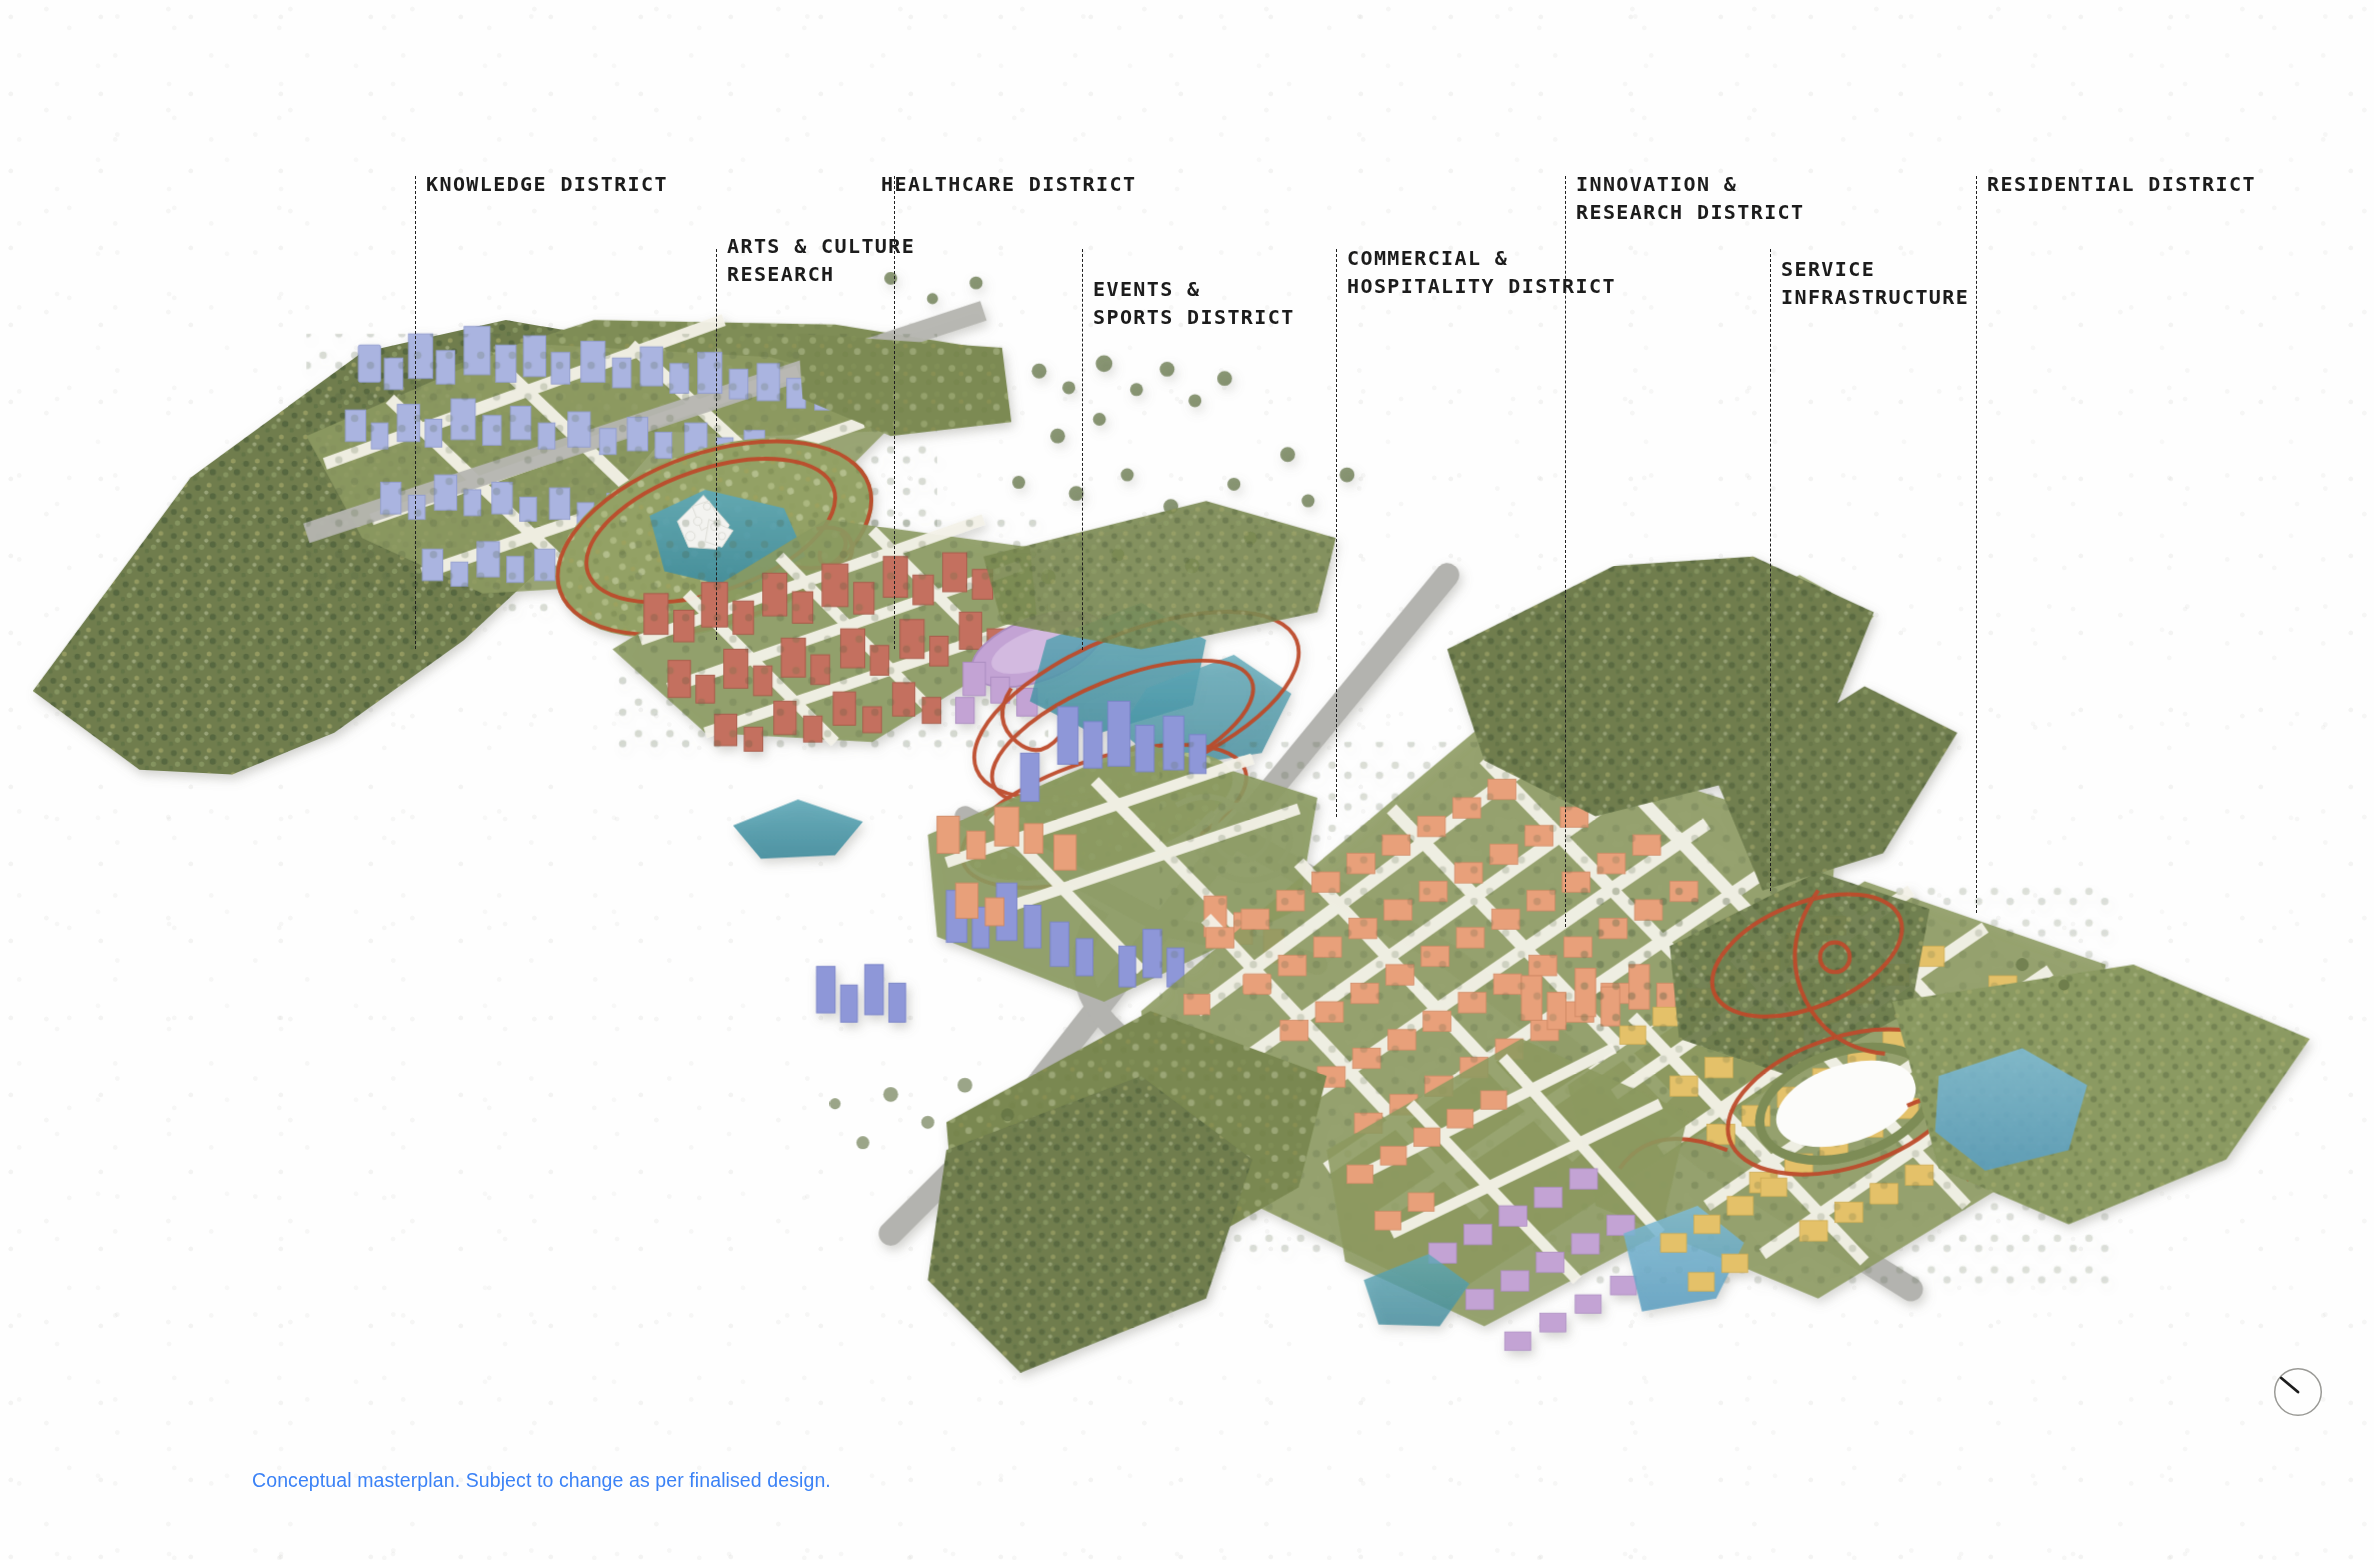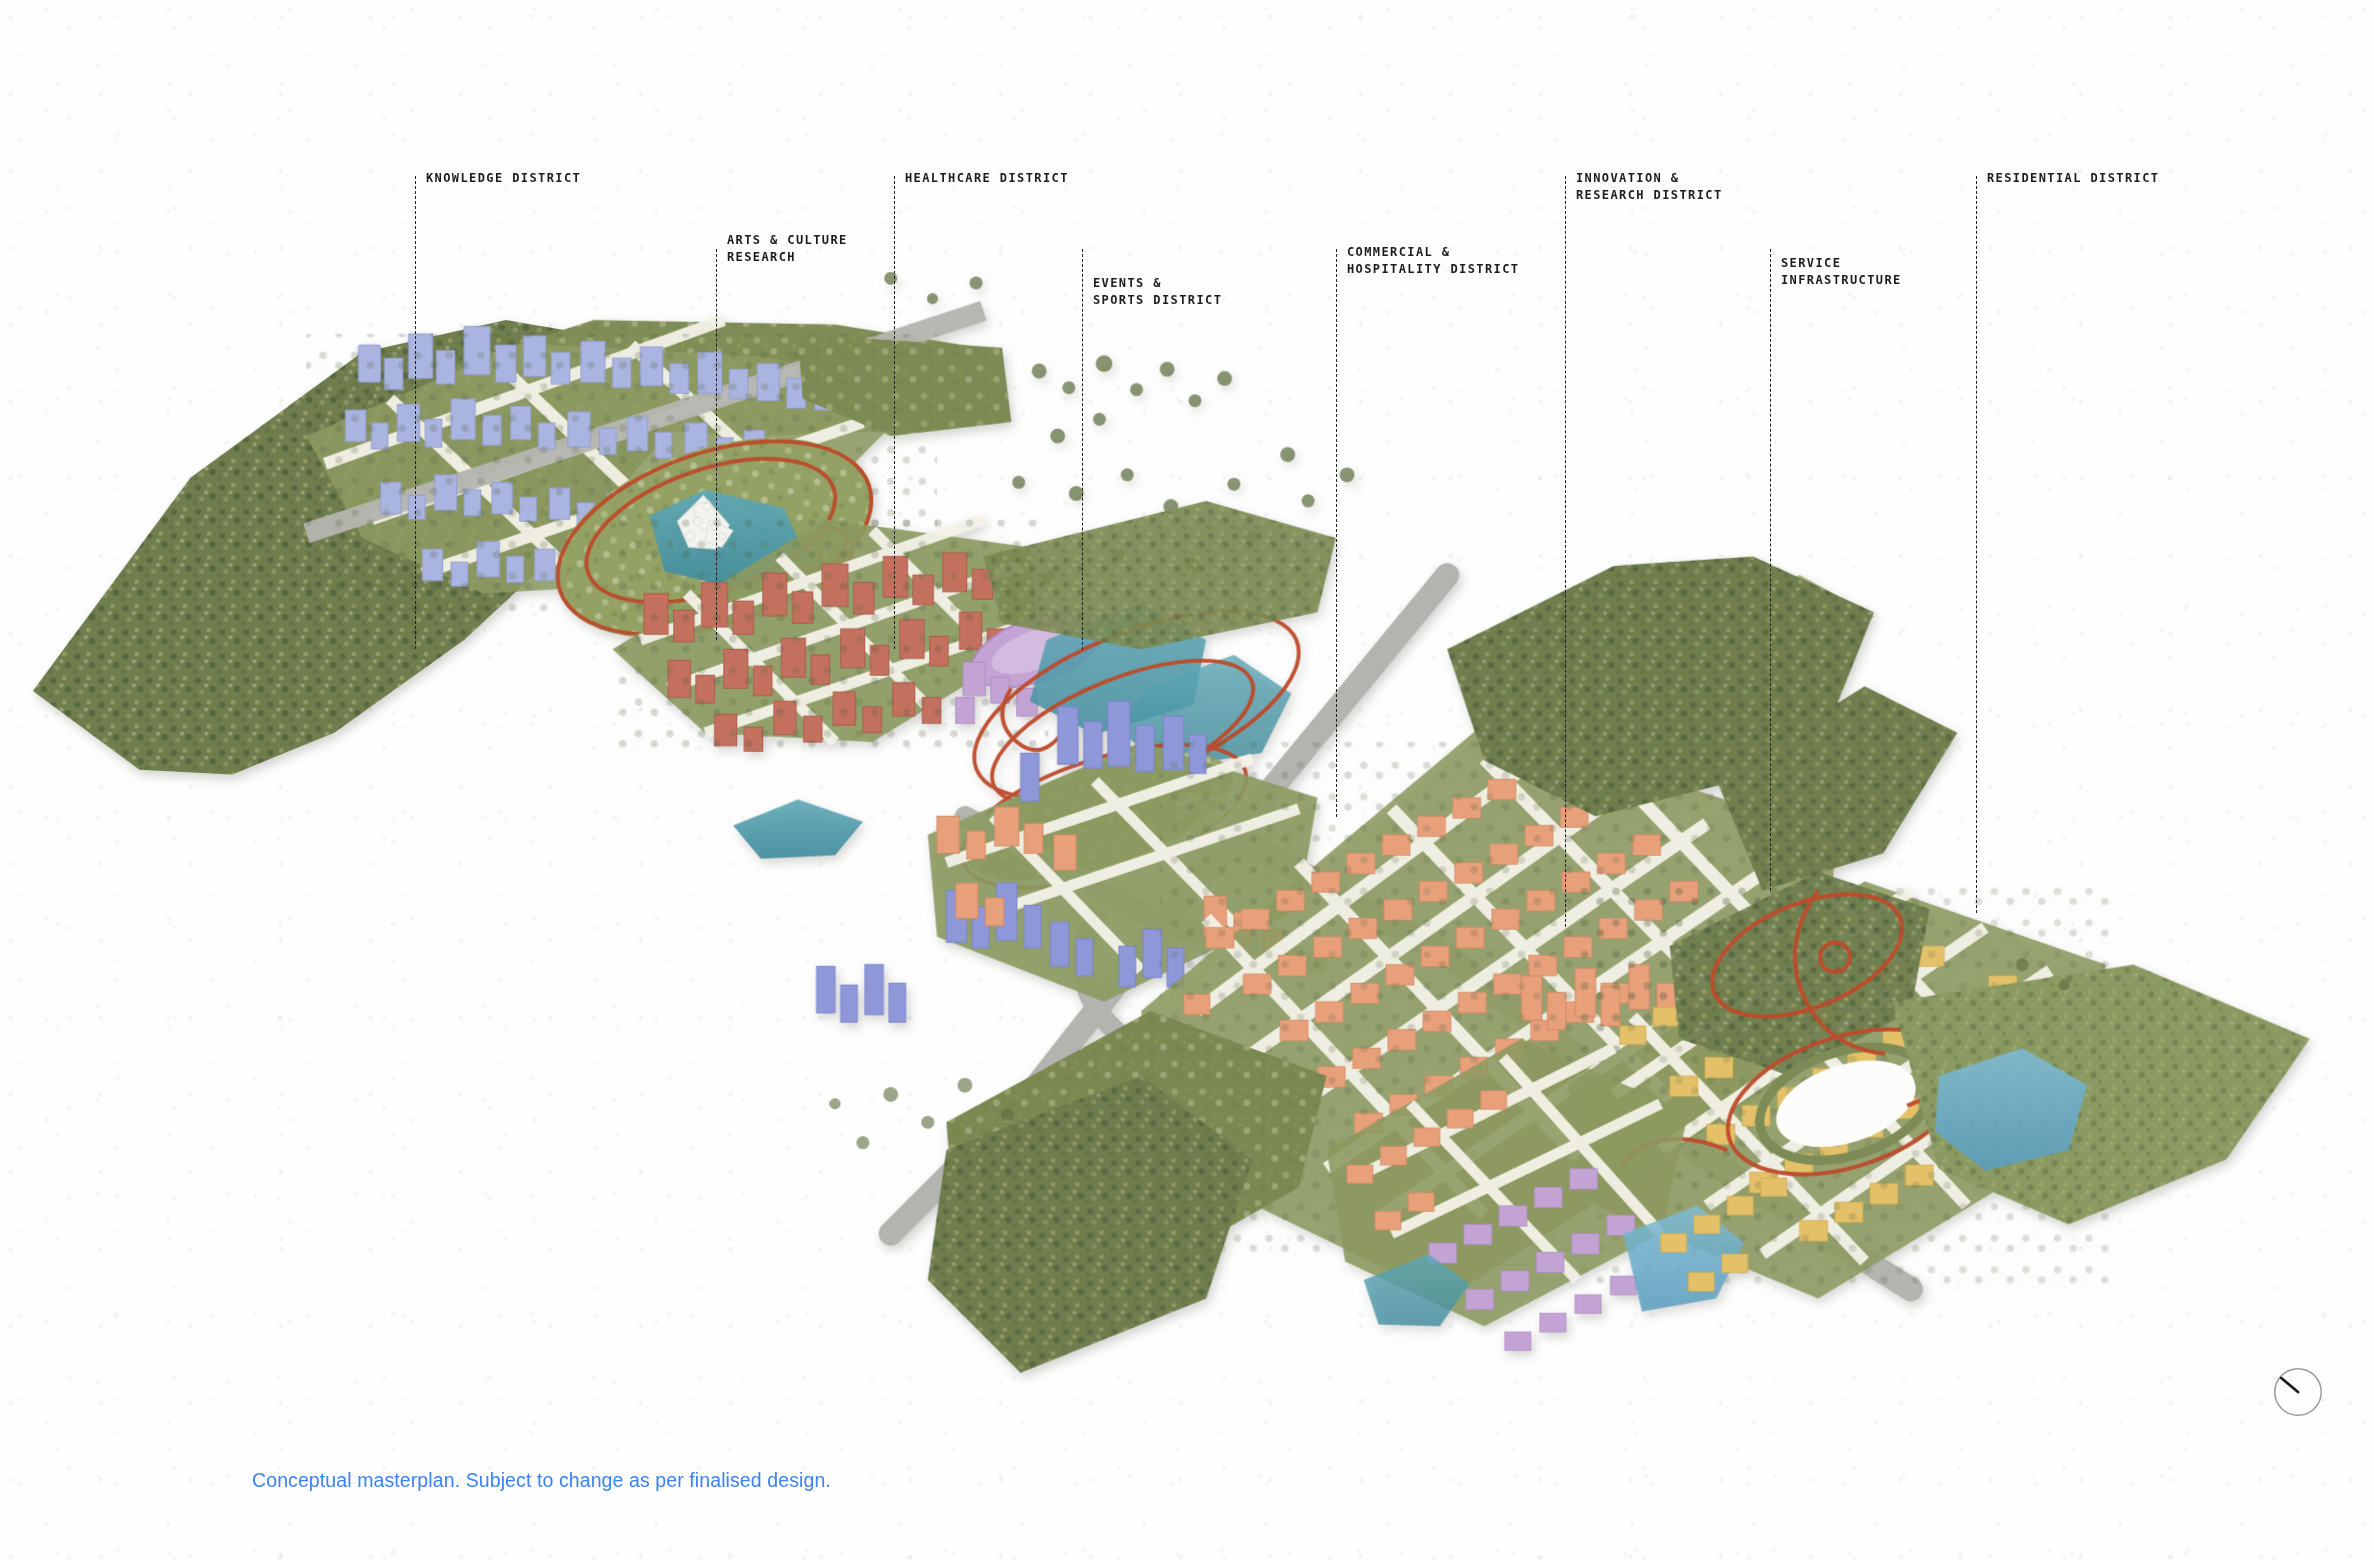--- a/index.html
+++ b/index.html
@@ -23,21 +23,21 @@
     background-size:90px 77px,122px 101px,105px 90px,138px 118px,96px 84px,112px 105px,129px 94px;
     pointer-events:none;
   }
   
   #map-wrap{position:absolute;left:0;top:0;width:2375px;height:1560px;}
   #map-svg{position:absolute;left:0;top:0;}
   
   .callout{position:absolute;}
   .callout .lbl{
     font-family:"DejaVu Sans Mono","Liberation Mono",monospace;
-    font-size:12px;font-weight:700;letter-spacing:1.4px;
+    font-size:20px;font-weight:700;letter-spacing:1.4px;
     color:#1c1c1c;line-height:1.42;white-space:pre;
     padding-left:11px;
   }
   .leader{
     position:absolute;width:0;
     border-left:1.5px dashed #1f1f1f;
   }
   
   #caption{
     position:absolute;left:252px;top:1469px;
@@ -672,21 +672,21 @@
     <div class="lbl">KNOWLEDGE DISTRICT</div>
   </div>
   <div class="leader" style="left:415px;top:176px;height:473px;"></div>
 
   <div class="callout" style="left:716px;top:232px;">
     <div class="lbl">ARTS &amp; CULTURE</div>
     <div class="lbl">RESEARCH</div>
   </div>
   <div class="leader" style="left:716px;top:249px;height:391px;"></div>
 
-  <div class="callout" style="left:894px;top:170px;">
+  <div class="callout" style="left:870px;top:170px;">
     <div class="lbl">HEALTHCARE DISTRICT</div>
   </div>
   <div class="leader" style="left:894px;top:176px;height:473px;"></div>
 
   <div class="callout" style="left:1082px;top:244px;margin-top:31px;">
     <div class="lbl">EVENTS &amp;</div>
     <div class="lbl">SPORTS DISTRICT</div>
   </div>
   <div class="leader" style="left:1082px;top:249px;height:401px;"></div>
 

